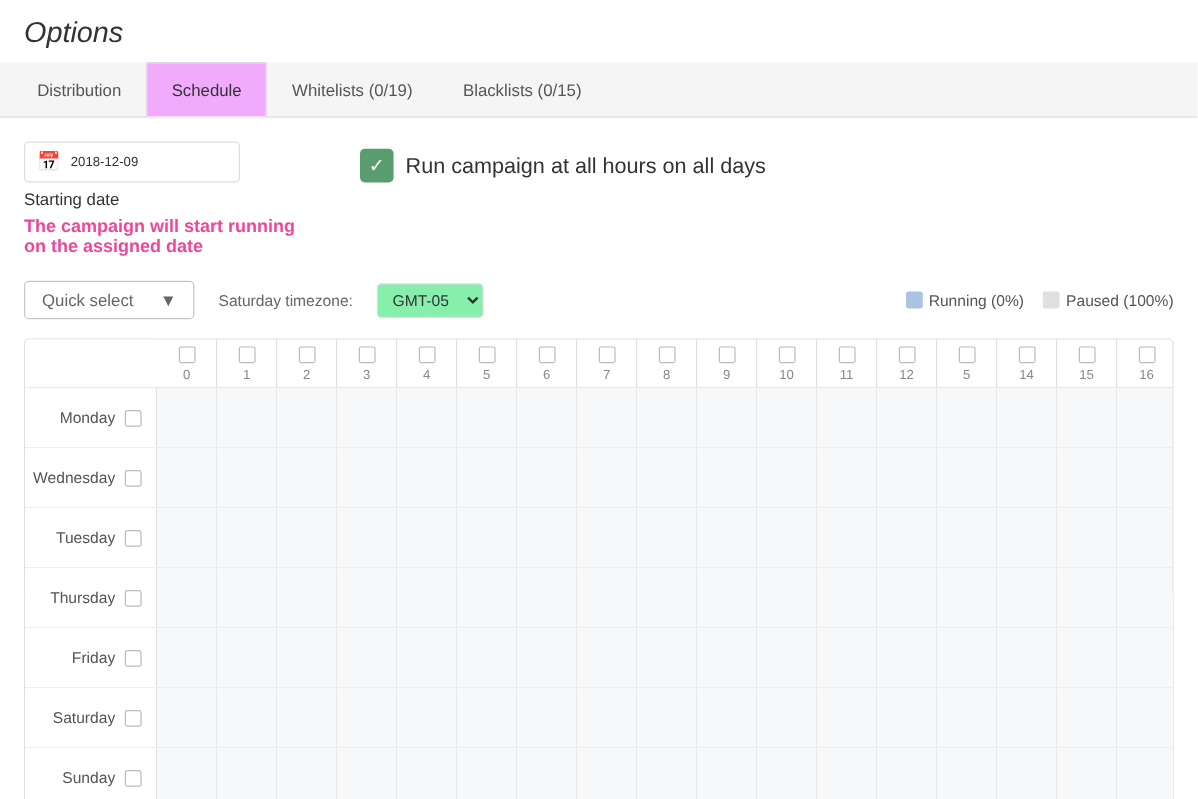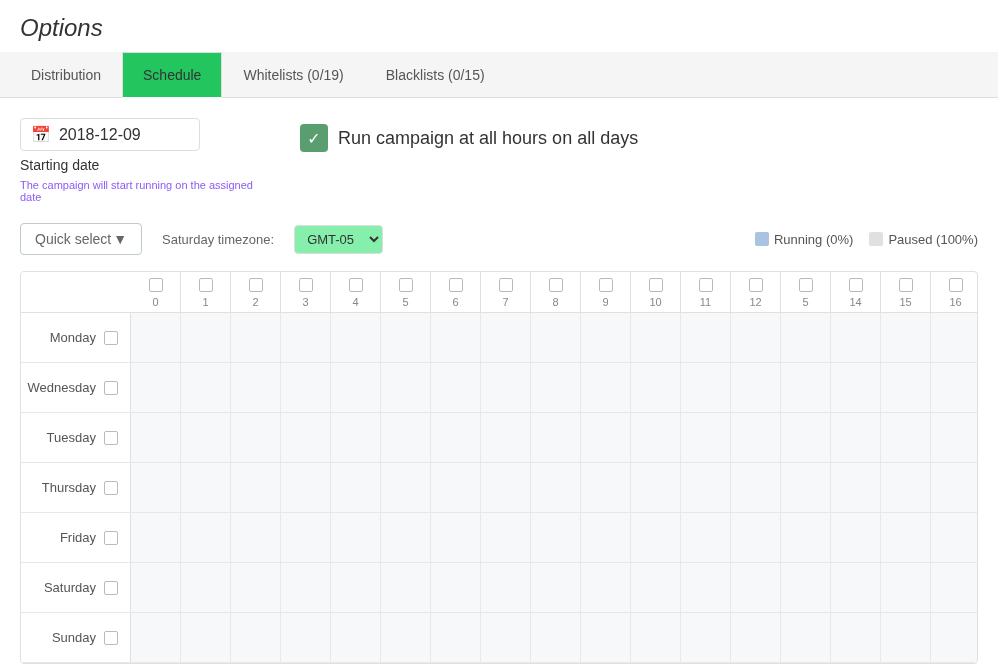--- a/index.html
+++ b/index.html
@@ -25,21 +25,21 @@
       cursor: pointer;
       font-size: 14px;
       color: #555;
       border: 1px solid transparent;
       margin-bottom: -1px;
       background: transparent;
       white-space: nowrap;
     }
 
     .tab.active {
-      background: #22c55e;
+      background: #f0abfc;
       border-color: #ddd;
       border-bottom-color: #fff;
       color: #333;
       font-weight: 500;
     }
 
     .main-content {
       padding: 20px;
     }
 
@@ -66,33 +66,34 @@
       background: #fff;
       width: 180px;
     }
 
     .calendar-icon {
       color: #5b9bd5;
       font-size: 16px;
     }
 
     .date-value {
-      font-size: 16px;
+      font-size: 11px;
       color: #333;
     }
 
     .starting-date-label {
       font-size: 14px;
       color: #333;
     }
 
     .date-hint {
-      font-size: 11px;
-      color: #8b5cf6;
+      font-size: 15px;
+      color: #ec4899;
       max-width: 240px;
+      font-weight: bold;
     }
 
     .checkbox-section {
       display: flex;
       align-items: center;
       gap: 10px;
       margin-top: 6px;
     }
 
     .check-box-green {
@@ -117,21 +118,21 @@
     .controls-row {
       display: flex;
       align-items: center;
       gap: 20px;
       margin-bottom: 16px;
     }
 
     .quick-select-btn {
       display: flex;
       align-items: center;
-      gap: 2px;
+      gap: 22px;
       border: 1px solid #c0c8d0;
       border-radius: 4px;
       padding: 7px 14px;
       background: #fff;
       color: #666;
       cursor: pointer;
       font-size: 14px;
     }
 
     .timezone-label {

